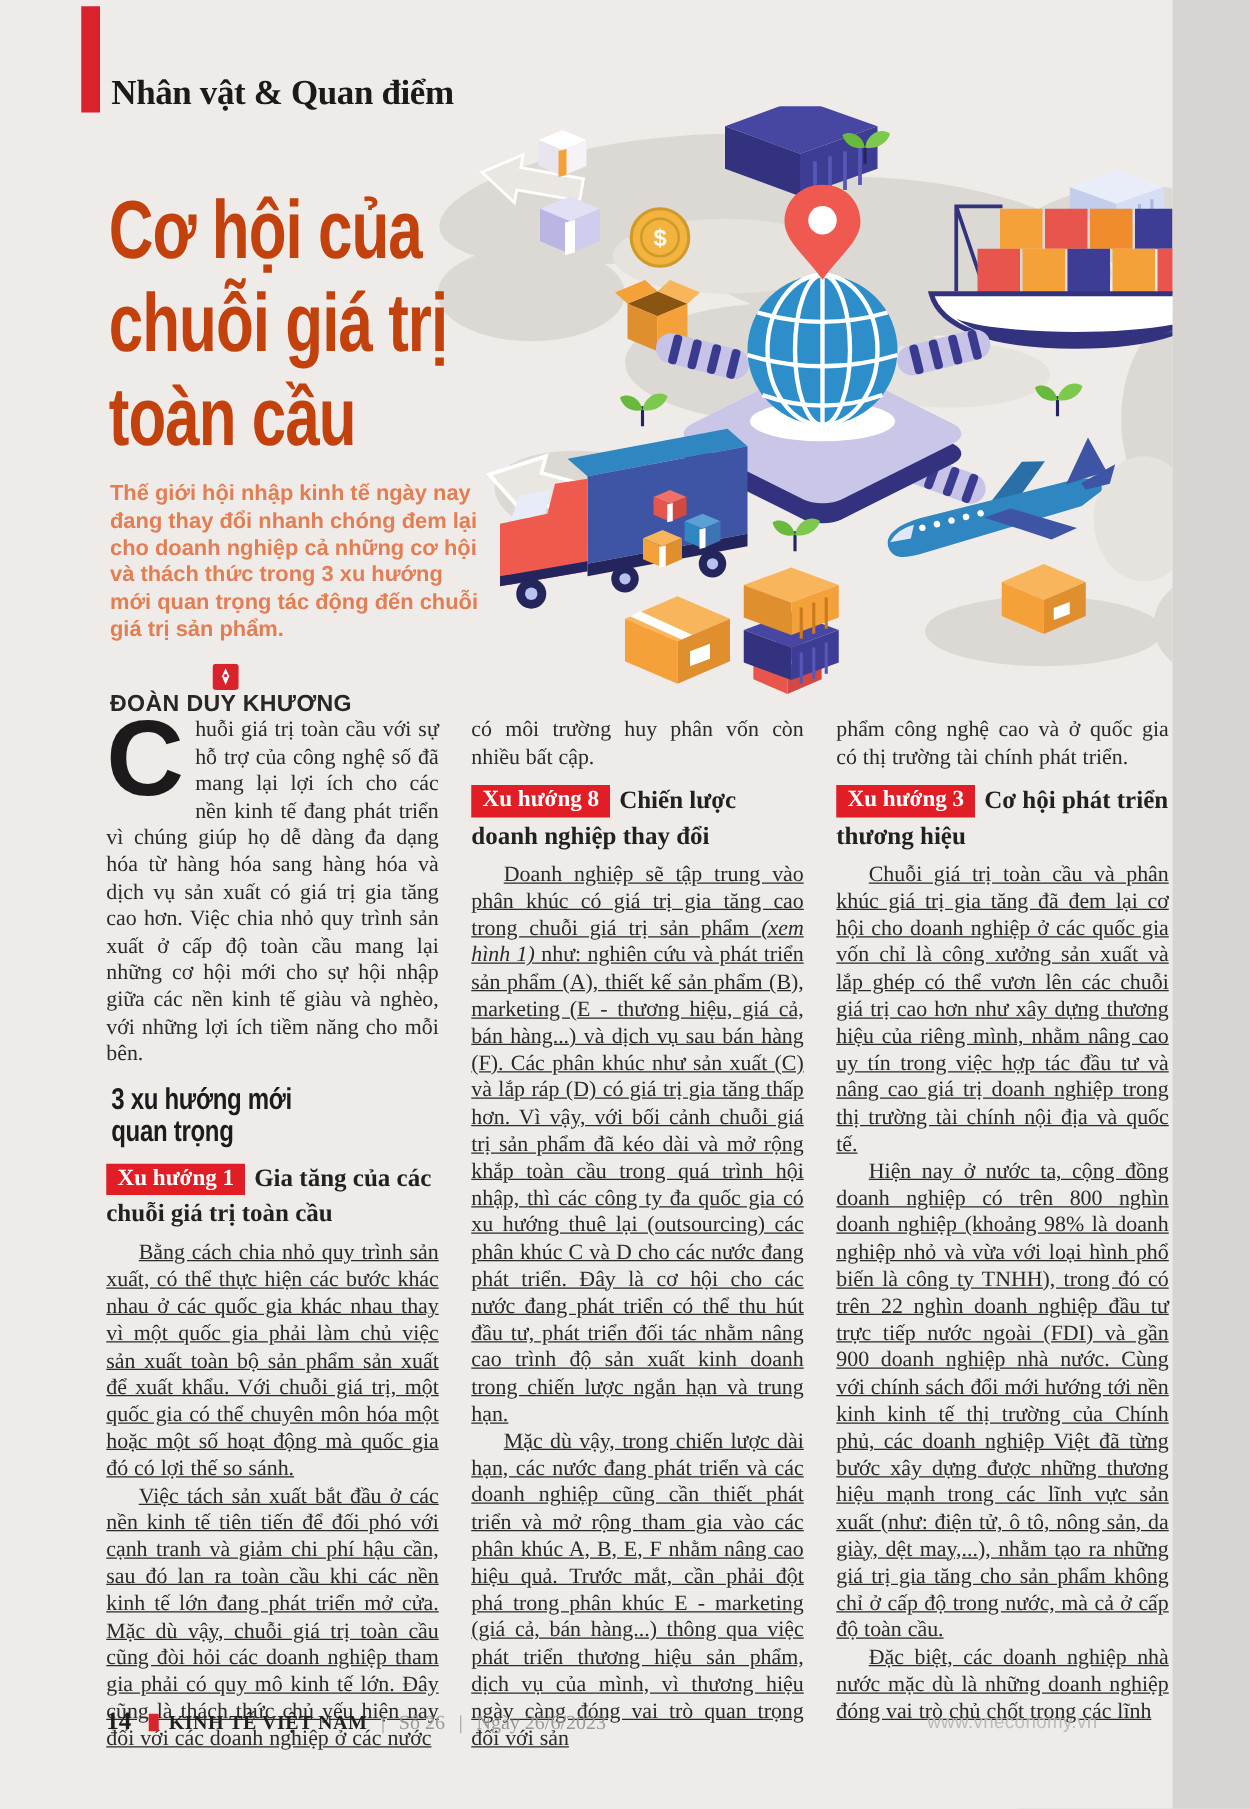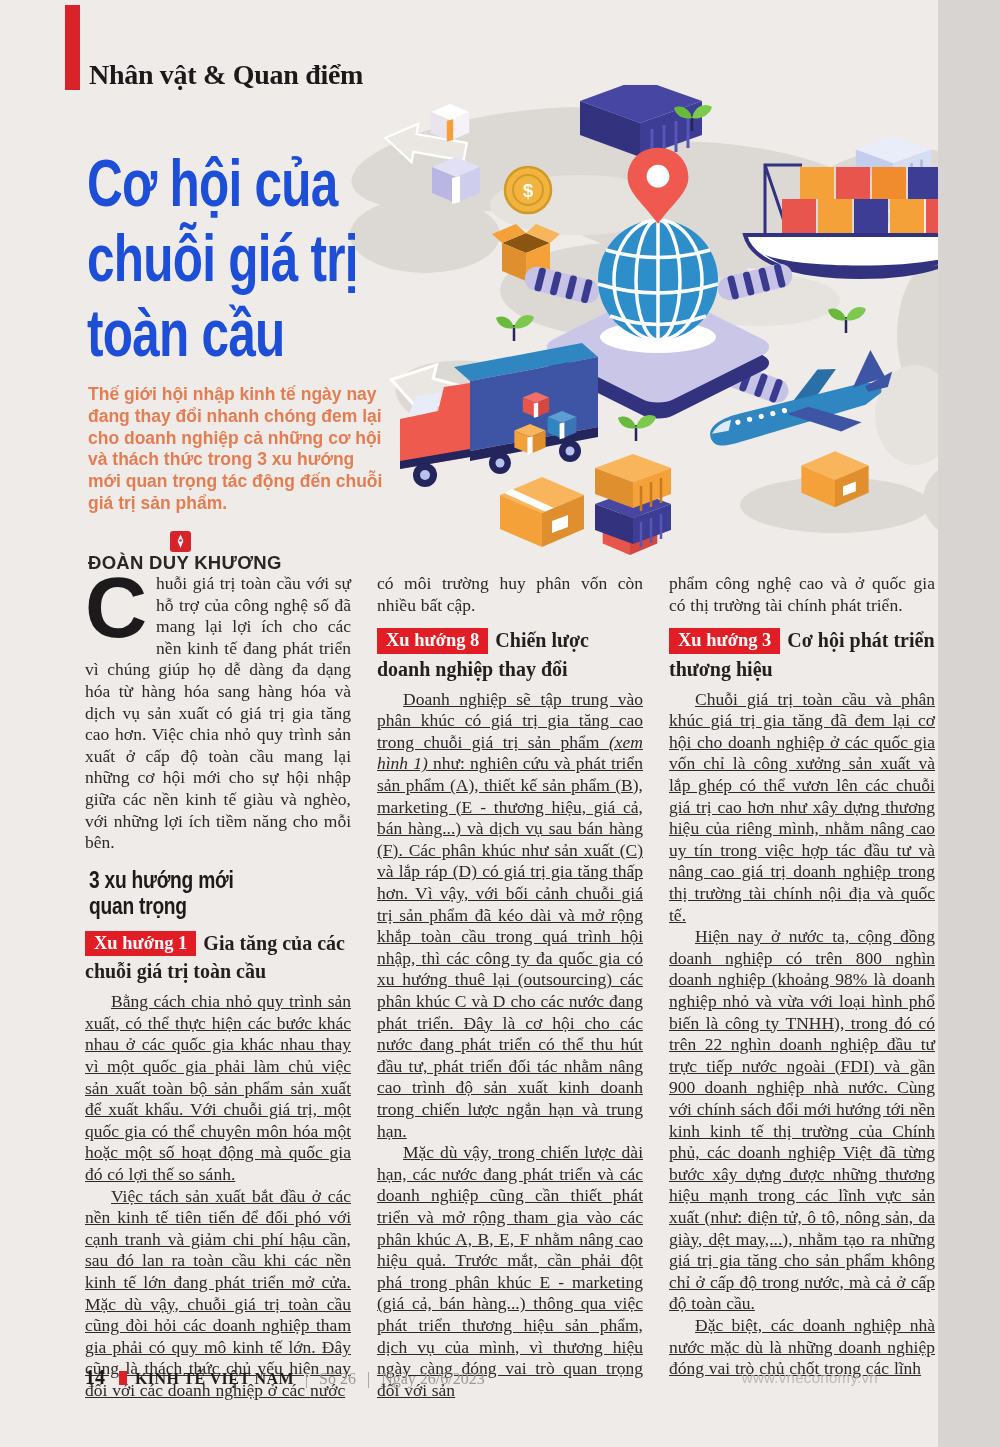--- a/index.html
+++ b/index.html
@@ -7,21 +7,21 @@
   .page{position:relative;width:938px;height:1447px;background:#efebe8;overflow:hidden;
         font-family:"Liberation Serif",serif;color:#2d282a;}
 
   
   .kicker-row{position:absolute;left:65px;top:5px;display:flex;align-items:flex-end;}
   .kicker-bar{width:15px;height:85px;background:#d9232b;margin-right:9px;}
   .kicker{margin:0;font:700 28px/30px "Liberation Serif",serif;color:#1d191a;letter-spacing:-.3px;}
 
   
   .title{position:absolute;left:87px;top:146px;margin:0;width:330px;
-         font-family:"Liberation Sans",sans-serif;font-weight:700;color:#1d4ed8;}
+         font-family:"Liberation Sans",sans-serif;font-weight:700;color:#c2410c;}
   .title-line{display:block;font-size:66px;line-height:75px;letter-spacing:-1px;
               transform:scaleX(.75);transform-origin:0 50%;white-space:nowrap;}
 
   
   .intro{position:absolute;left:88px;top:384px;width:296px;margin:0;
          font:700 17.5px/21.8px "Liberation Sans",sans-serif;color:#e37d52;}
 
   
   .byline-row{position:absolute;left:88px;top:531px;display:flex;align-items:center;flex-direction:column;}
   .byline-badge{width:21px;height:21px;margin-right:9px;flex:0 0 auto;}

